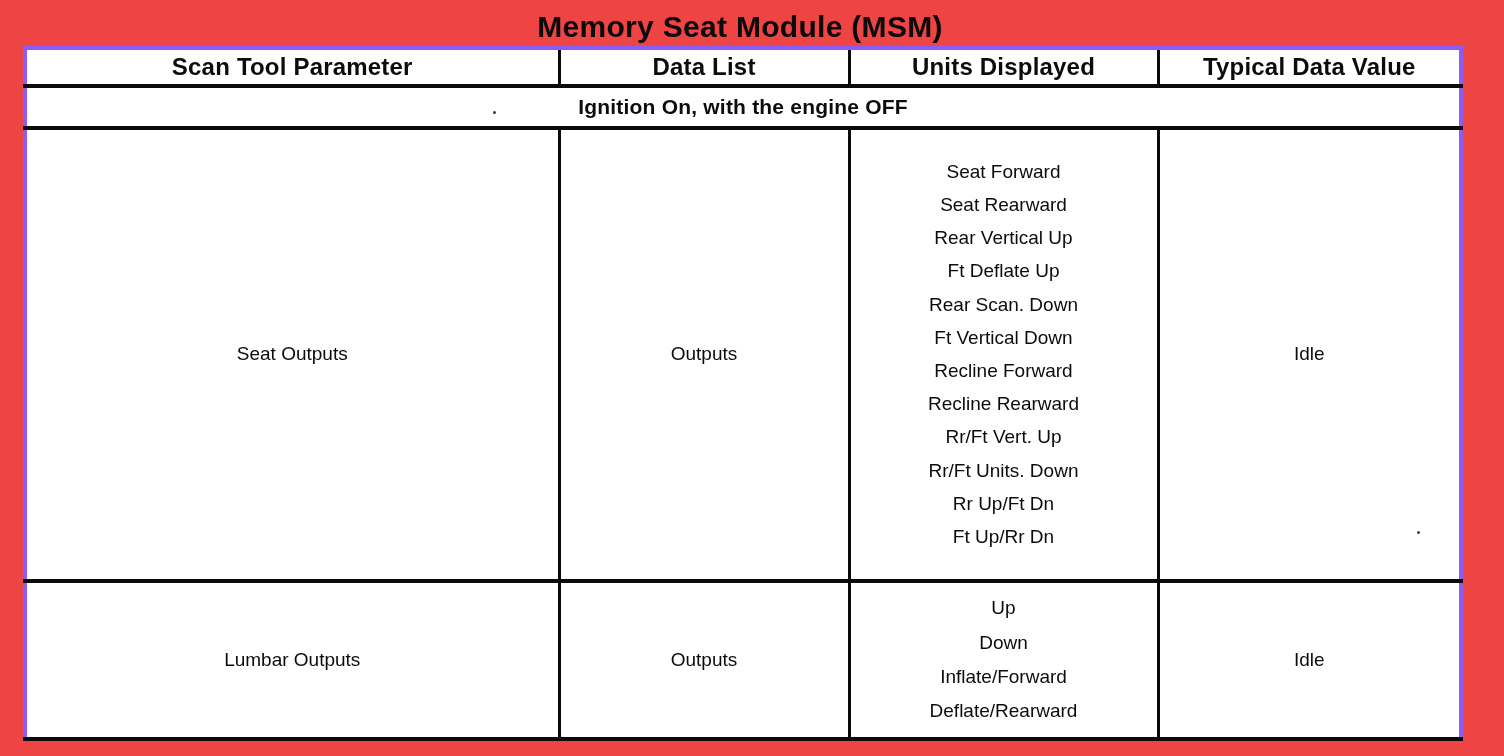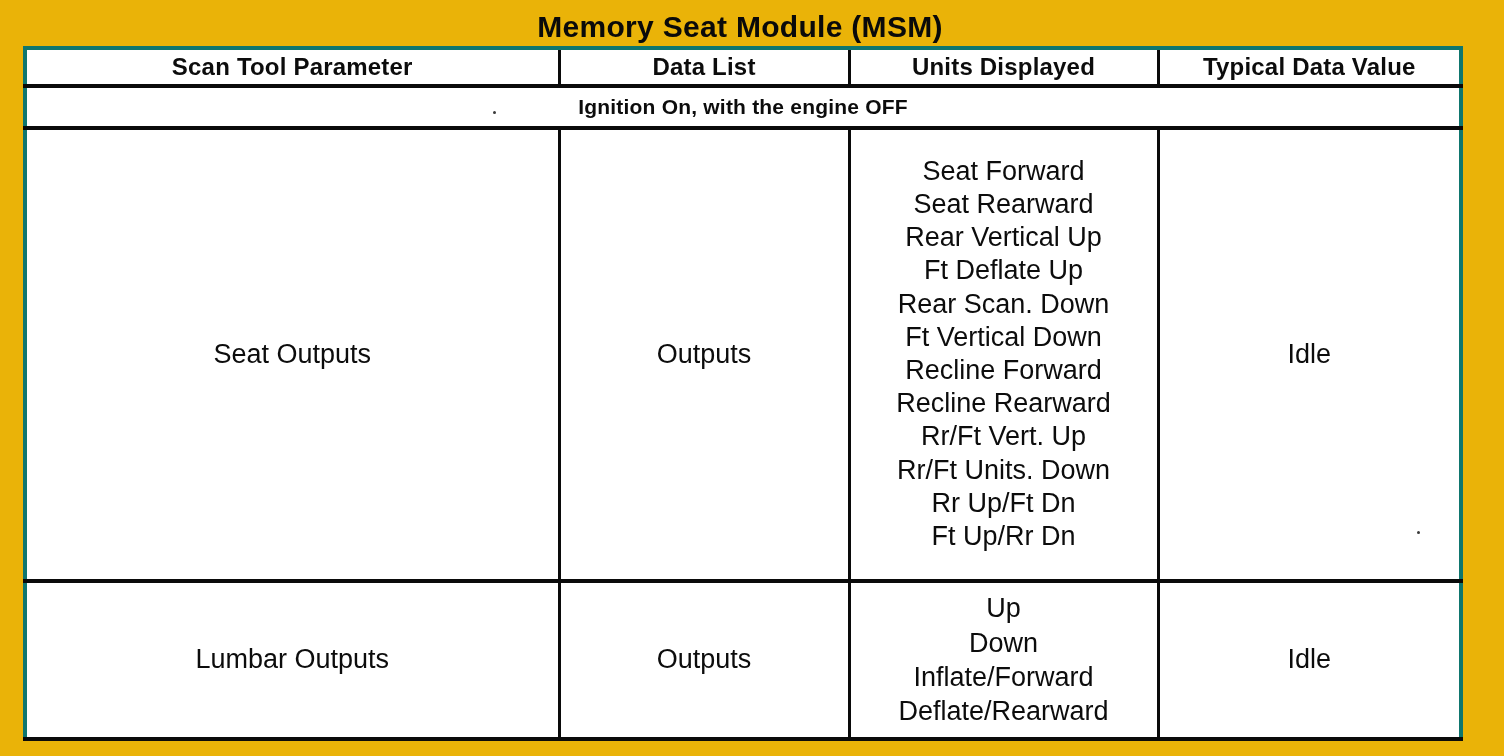--- a/index.html
+++ b/index.html
@@ -4,21 +4,21 @@
 <style>
   html, body {
     margin: 0;
     padding: 0;
     background: #ffffff;
   }
   .page {
     position: relative;
     width: 1504px;
     height: 756px;
-    background: #eab308;
+    background: #ef4444;
     font-family: "Liberation Sans", sans-serif;
     color: #0c0c0c;
     overflow: hidden;
   }
   .doc-title {
     position: absolute;
     top: 10px;
     left: 0;
     width: 1480px;
     margin: 0;
@@ -40,38 +40,38 @@
   }
   table.msm-table td,
   table.msm-table th {
     border: 3px solid #0a0a0a;
     text-align: center;
     vertical-align: middle;
     padding: 0;
     overflow: hidden;
   }
   table.msm-table {
-    border: 4px solid #0f766e;
+    border: 4px solid #8b5cf6;
   }
   tr.header-row th {
     font-size: 24px;
     font-weight: bold;
     height: 34px;
     border-bottom-width: 4px;
     letter-spacing: 0.2px;
   }
   tr.section-row td {
     font-size: 21px;
     font-weight: bold;
     height: 33px;
     border-bottom-width: 4px;
     letter-spacing: 0.2px;
   }
   tr.data-row td {
-    font-size: 27px;
+    font-size: 19px;
     font-weight: normal;
     border-top-width: 4px;
     border-bottom-width: 4px;
   }
   tr.row-seat { height: 399px; }
   tr.row-lumbar { height: 137px; }
   tr.row-belt { height: 71px; }
   td.units-cell div {
     white-space: nowrap;
   }

